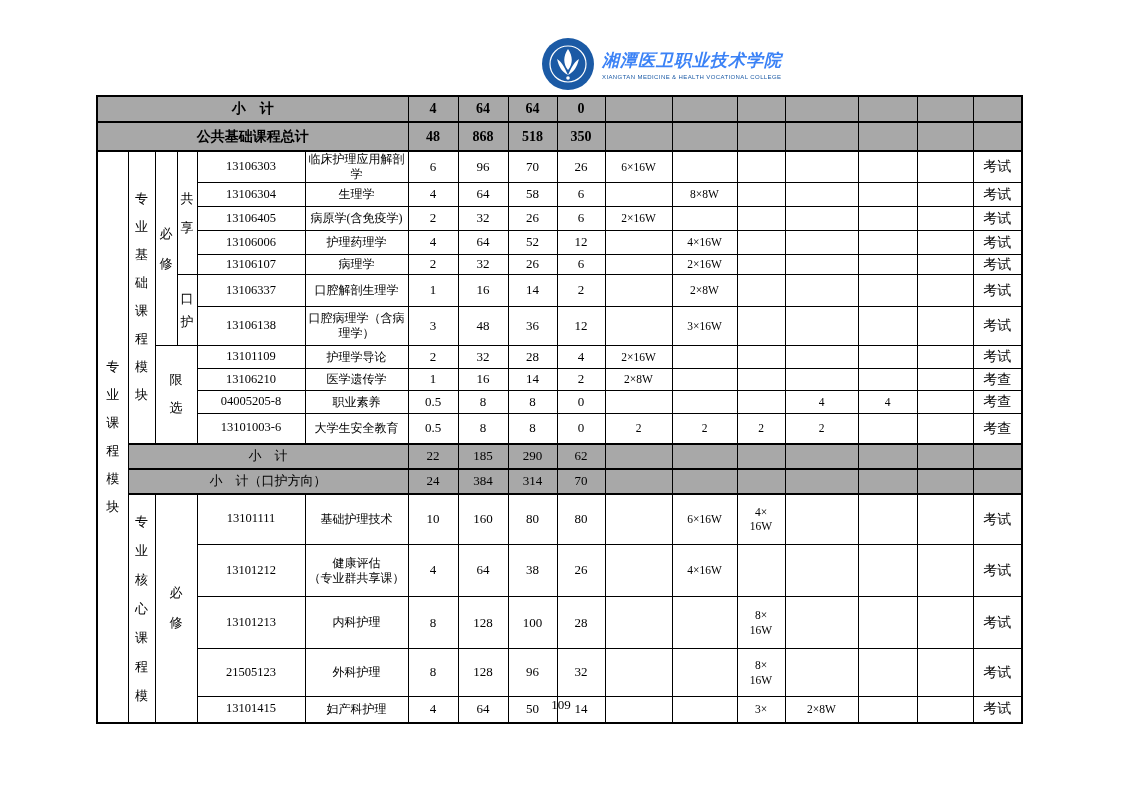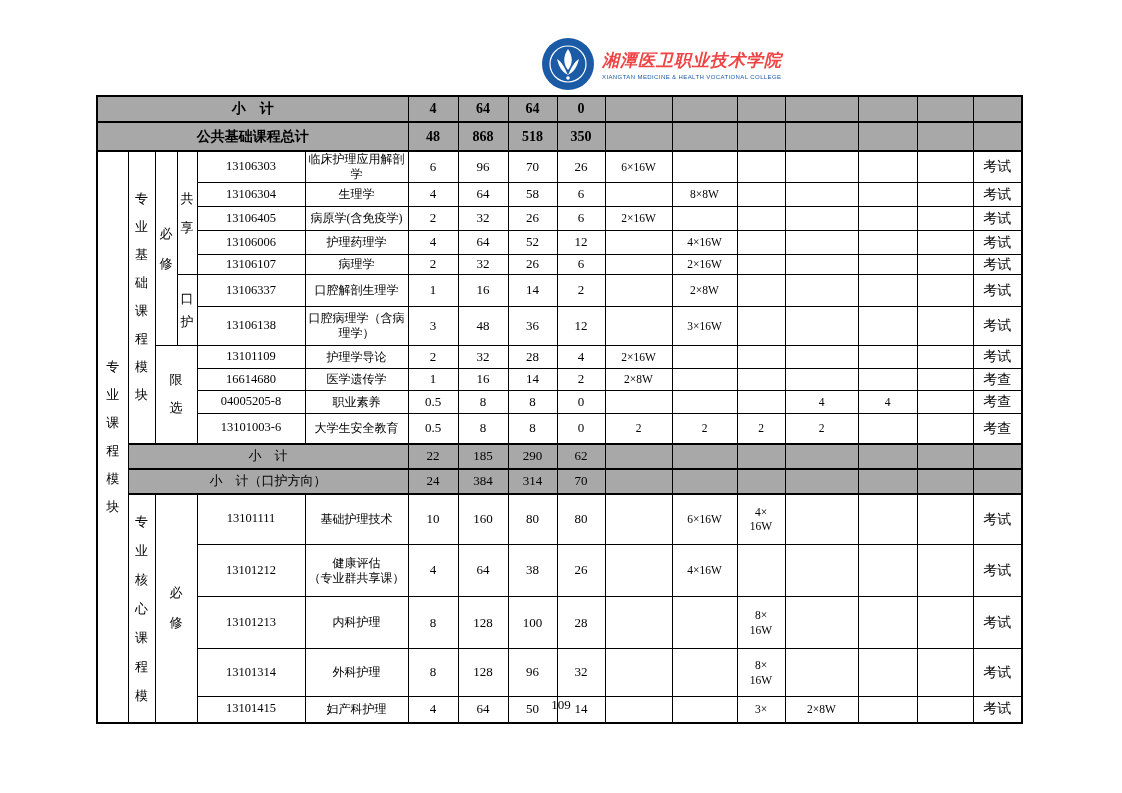--- a/index.html
+++ b/index.html
@@ -3,21 +3,21 @@
 <meta charset="utf-8">
 <style>
   html,body{margin:0;padding:0;}
   body{
     width:1122px;height:793px;background:#ffffff;position:relative;
     font-family:"Liberation Serif","DejaVu Serif",serif;color:#000;
   }
   
   .logo{position:absolute;left:541px;top:37px;display:flex;align-items:center;gap:7px;}
   .logo-txt{display:flex;flex-direction:column;justify-content:center;}
-  .logo-zh{font-weight:bold;font-style:italic;font-size:17px;color:#ef4444;letter-spacing:1px;white-space:nowrap;
+  .logo-zh{font-weight:bold;font-style:italic;font-size:17px;color:#3b82f6;letter-spacing:1px;white-space:nowrap;
            font-family:Liberation Mono, monospace;}
   .logo-en{font-size:6px;color:#1b5aa5;letter-spacing:0.4px;white-space:nowrap;margin-top:2px;
            font-family:"Liberation Sans","DejaVu Sans",sans-serif;}
   
   .tbl-wrap{position:absolute;left:96px;top:95px;}
   table{border-collapse:collapse;table-layout:fixed;width:925px;border:2px solid #000;}
   td{border:1px solid #000;text-align:center;vertical-align:middle;padding:0;overflow:hidden;
      font-size:13px;line-height:1.25;}
   tr.sumrow td{background:#a8a8a8;border-top:2px solid #000;border-bottom:2px solid #000;}
   tr.sumbold td{font-weight:bold;font-size:14px;}
@@ -244,21 +244,21 @@
     <td class="sm">2×16W</td>
     <td class="sm"></td>
     <td class="sm"></td>
     <td class="sm"></td>
     <td class="sm"></td>
     <td class="sm"></td>
     <td class="ex">考试</td>
   </tr>
 
   <tr style="height:22px">
-    <td class="cd">16614680</td>
+    <td class="cd">13106210</td>
     <td class="n">医学遗传学</td>
     <td>1</td>
     <td>16</td>
     <td>14</td>
     <td>2</td>
     <td class="sm">2×8W</td>
     <td class="sm"></td>
     <td class="sm"></td>
     <td class="sm"></td>
     <td class="sm"></td>
@@ -381,21 +381,21 @@
     <td class="sm"></td>
     <td class="sm">8×
 16W</td>
     <td class="sm"></td>
     <td class="sm"></td>
     <td class="sm"></td>
     <td class="ex">考试</td>
   </tr>
 
   <tr style="height:44px">
-    <td class="cd">13101314</td>
+    <td class="cd">21505123</td>
     <td class="n">外科护理</td>
     <td>8</td>
     <td>128</td>
     <td>96</td>
     <td>32</td>
     <td class="sm"></td>
     <td class="sm"></td>
     <td class="sm">8×
 16W</td>
     <td class="sm"></td>

